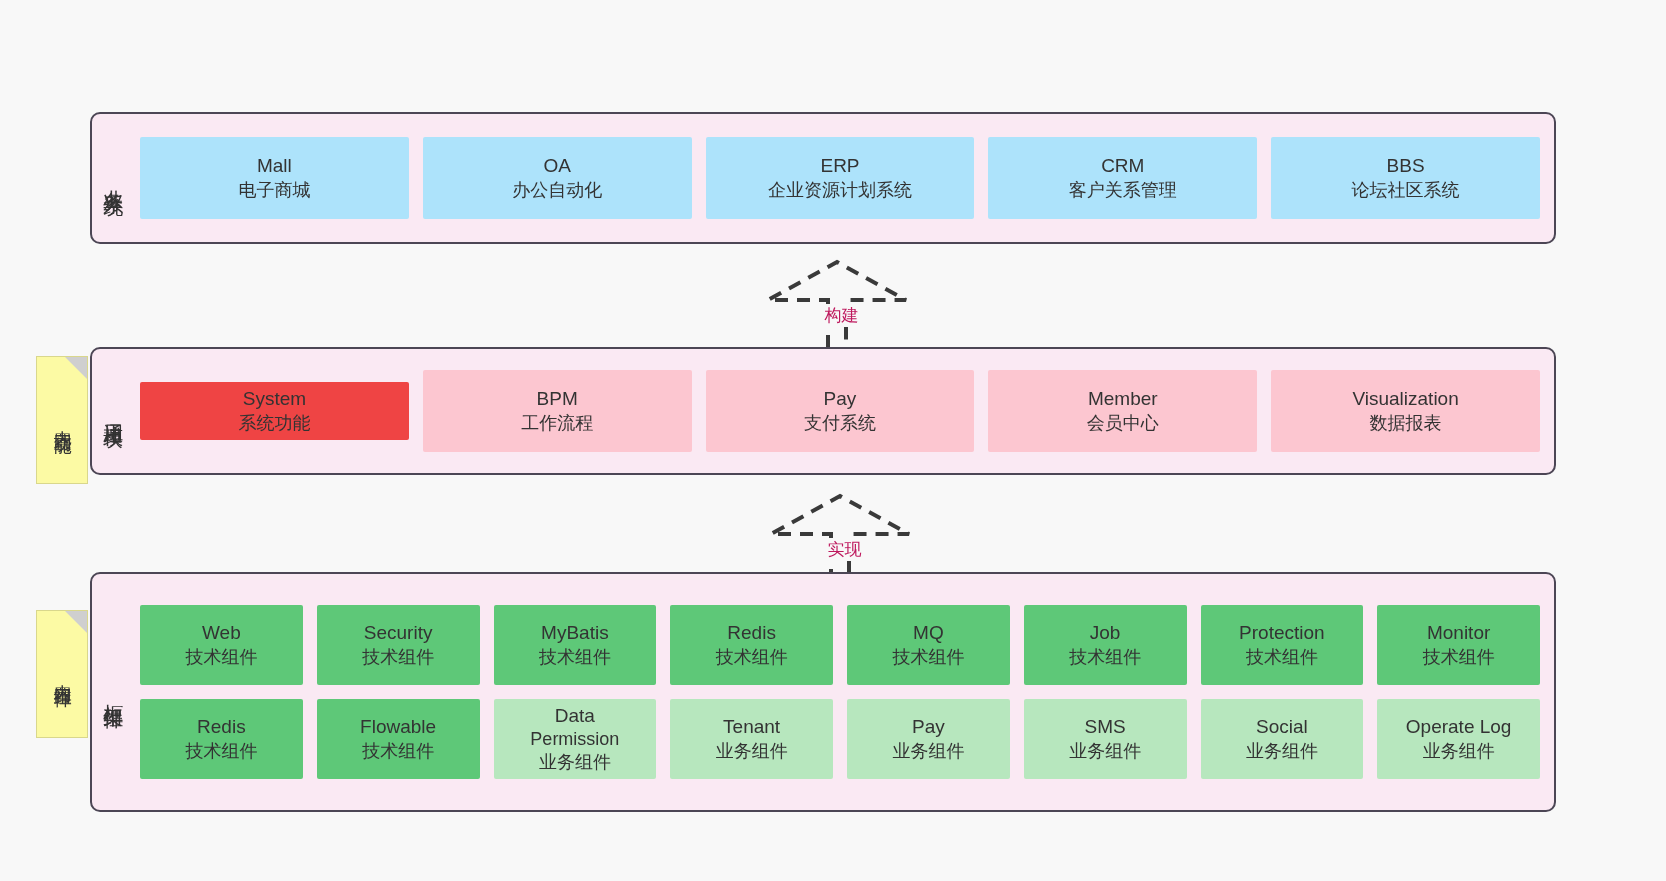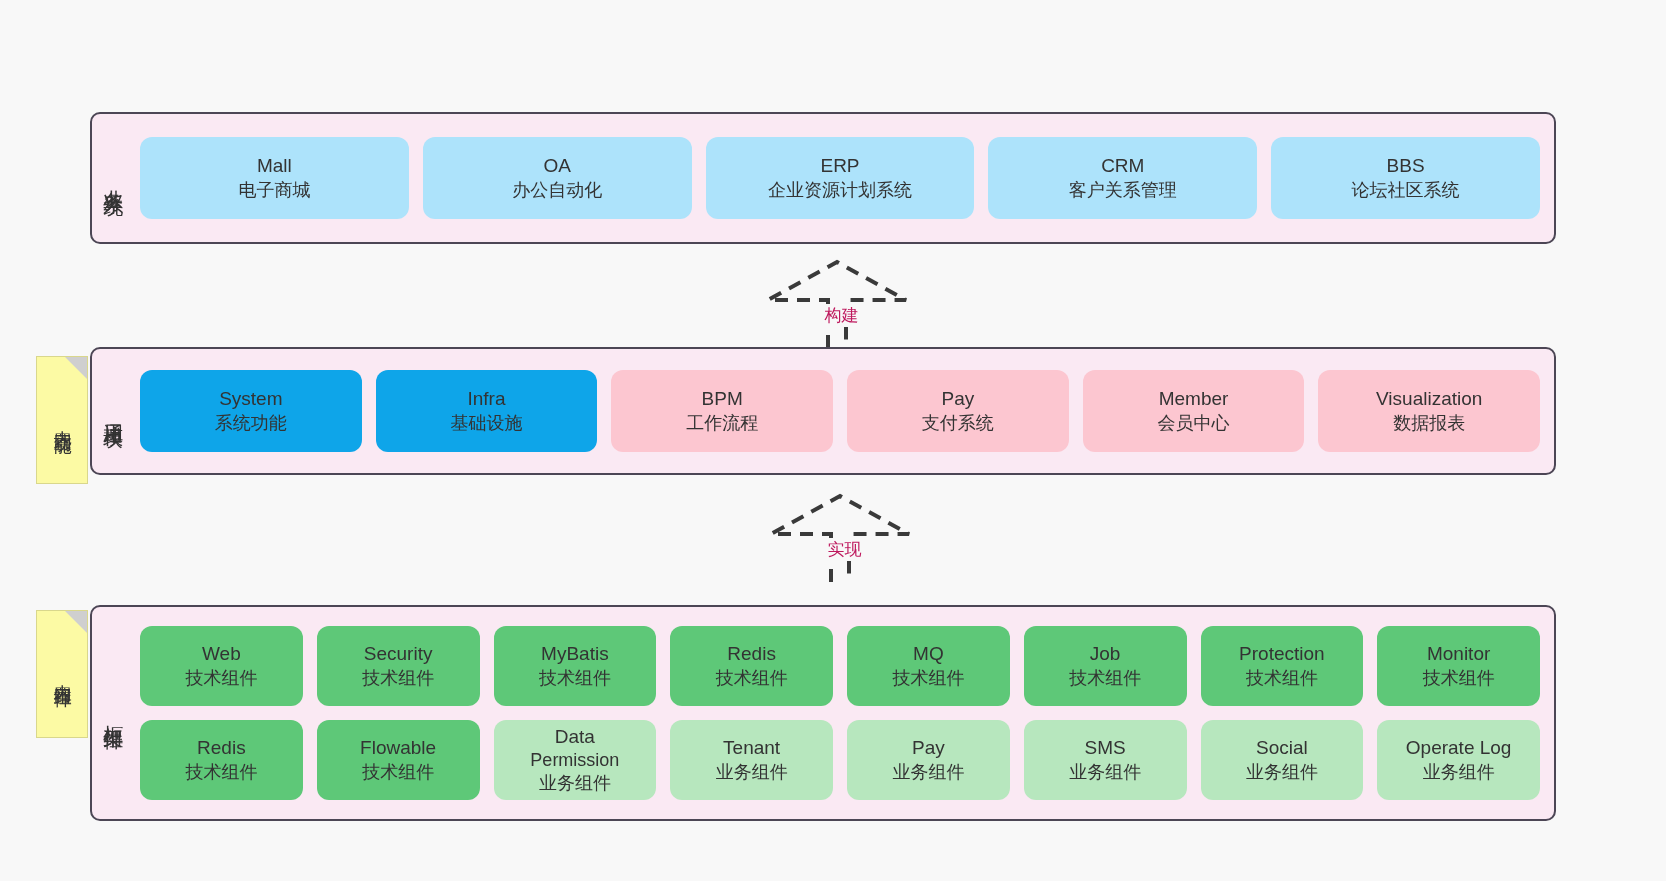--- a/index.html
+++ b/index.html
@@ -50,36 +50,36 @@
   .row {
     display: flex;
     width: 100%;
     gap: 14px;
     align-items: stretch;
   }
 
   
   .card {
     flex: 1 1 0;
-    border-radius: 12px;
+    border-radius: 2px;
     display: flex;
     flex-direction: column;
     align-items: center;
     justify-content: center;
     text-align: center;
     color: #333;
     line-height: 1.28;
     padding: 6px 4px;
   }
   .card .t1 { font-size: 19px; }
   .card .t2 { font-size: 18px; }
   .card .t3 { font-size: 18px; font-family: Liberation Serif, serif; }
 
   .biz-card   { background: #ade3fb; height: 82px; }
-  .mod-strong { background: #0ea5e9; height: 82px; }
+  .mod-strong { background: #ef4444; height: 58px; }
   .mod-soft   { background: #fcc6d0; height: 82px; }
   .fw-tech    { background: #5ec878; height: 80px; }
   .fw-biz     { background: #b7e7be; height: 80px; }
 
   
   .note {
     position: absolute;
     width: 52px;
     background: #fcfaa4;
     border: 1px solid #d9d78c;
@@ -163,24 +163,20 @@
     <span>内置功能</span>
   </div>
 
   <div class="layer" id="layer-modules" style="left:90px; top:347px; width:1466px; height:128px;">
     <div class="layer-title">通用模块</div>
     <div class="layer-body" id="module-cards" style="gap: 14px;">
         <div class="card mod-strong">
           <span class="t1">System</span>
           <span class="t3">系统功能</span>
         </div>
-        <div class="card mod-strong">
-          <span class="t1">Infra</span>
-          <span class="t3">基础设施</span>
-        </div>
         <div class="card mod-soft">
           <span class="t1">BPM</span>
           <span class="t3">工作流程</span>
         </div>
         <div class="card mod-soft">
           <span class="t1">Pay</span>
           <span class="t3">支付系统</span>
         </div>
         <div class="card mod-soft">
           <span class="t1">Member</span>
@@ -198,21 +194,21 @@
       <path d="M 66 90 L 66 42 L 6 42 L 75 4 L 144 42 L 84 42 L 84 90" fill="none" stroke="#3a3a3a" stroke-width="4" stroke-dasharray="13 9" stroke-linecap="butt"></path>
     </svg>
     <span class="gen-label">实现</span>
   </div>
 
   <div class="note" id="note-framework" style="left:36px; top:610px; height:128px;">
     <span class="fold"></span>
     <span>内置组件</span>
   </div>
 
-  <div class="layer" id="layer-framework" style="left:90px; top:605px; width:1466px; height:216px;">
+  <div class="layer" id="layer-framework" style="left:90px; top:572px; width:1466px; height:240px;">
     <div class="layer-title">框架组件</div>
     <div class="layer-body two-rows">
       <div class="row" id="framework-row1">
           <div class="card fw-tech">
             <span class="t1">Web</span>
             <span class="t3">技术组件</span>
           </div>
           <div class="card fw-tech">
             <span class="t1">Security</span>
             <span class="t3">技术组件</span>

